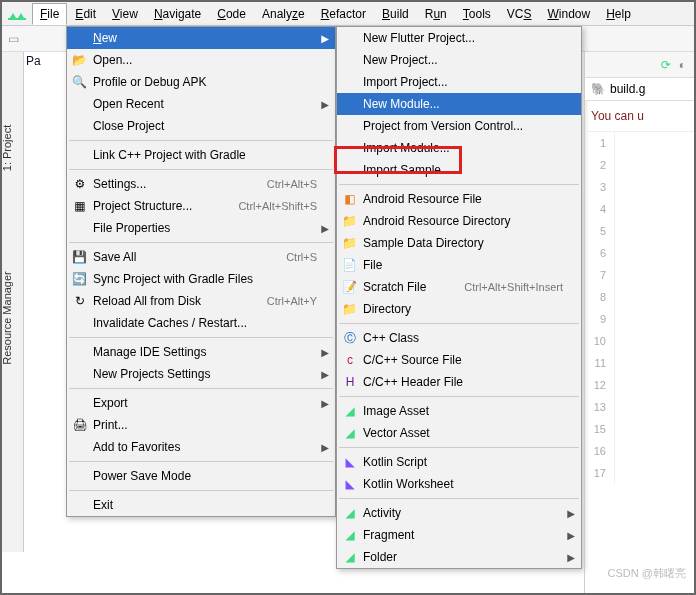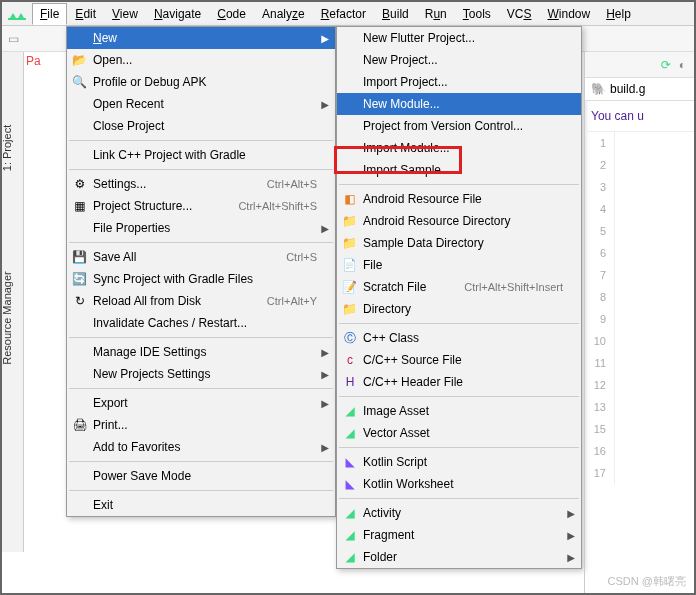--- a/index.html
+++ b/index.html
@@ -5,40 +5,40 @@
   * { margin: 0; padding: 0; box-sizing: border-box; font-family: "Segoe UI", Arial, sans-serif; font-size: 12px; }
   body { background: #fff; width: 696px; height: 595px; overflow: hidden; position: relative; border: 2px solid #666; }
   .menubar { height: 24px; background: #f2f2f2; display: flex; align-items: center; padding-left: 30px; border-bottom: 1px solid #ccc; }
   .logo { position: absolute; left: 6px; top: 4px; width: 18px; height: 14px; }
   .menubar span { padding: 4px 8px; cursor: default; }
   .menubar span u { text-decoration: underline; }
   .menubar span.active { background: #fff; border: 1px solid #aaa; border-bottom: 1px solid #fff; padding: 3px 7px; }
   .toolbar { height: 26px; background: #f6f6f6; border-bottom: 1px solid #ddd; display: flex; align-items: center; padding-left: 6px; gap: 10px; }
   .sidebar-left { position: absolute; left: 0; top: 50px; width: 22px; height: 500px; background: #f2f2f2; border-right: 1px solid #ccc; }
   .sidebar-label { transform: rotate(-90deg); transform-origin: center; position: absolute; white-space: nowrap; font-size: 11px; color: #333; }
-  .pane-title { position: absolute; left: 24px; top: 52px; font-size: 12px; color: #ef4444; }
+  .pane-title { position: absolute; left: 24px; top: 52px; font-size: 12px; color: #0f172a; }
   .menu { position: absolute; background: #f2f2f2; border: 1px solid #999; box-shadow: 2px 2px 6px rgba(0,0,0,.25); }
   .file-menu { left: 64px; top: 24px; width: 270px; }
   .new-menu  { left: 334px; top: 24px; width: 246px; }
   .mi { display: flex; align-items: center; height: 22px; padding: 0 18px 0 26px; position: relative; cursor: default; }
   .mi.hl { background: #2f72c9; color: #fff; }
   .mi .ic { position: absolute; left: 5px; width: 16px; height: 16px; display: flex; align-items: center; justify-content: center; }
   .mi .sc { margin-left: auto; color: #777; font-size: 11px; text-align: right; }
   .mi .arrow { position: absolute; right: 6px; font-size: 10px; color: #555; }
   .mi.hl .arrow { color: #fff; }
   .sep { height: 1px; background: #ccc; margin: 3px 2px; }
   .redbox { position: absolute; left: 332px; top: 144px; width: 128px; height: 28px; border: 3px solid #e02020; pointer-events: none; z-index: 50; }
   .right-area { position: absolute; left: 582px; top: 50px; right: 0; bottom: 0; border-left: 1px solid #ccc; }
   .right-toolbar { height: 26px; background: #f6f6f6; border-bottom: 1px solid #ddd; display: flex; align-items: center; justify-content: flex-end; padding-right: 8px; gap: 8px; }
   .tab { display: flex; align-items: center; gap: 4px; padding: 4px 6px; background: #fff; border-bottom: 1px solid #ddd; font-size: 12px; }
-  .msg { padding: 8px 6px; font-size: 12px; color: #4c1d95; border-bottom: 1px solid #eee; }
+  .msg { padding: 8px 6px; font-size: 12px; color: #7f1d1d; border-bottom: 1px solid #eee; }
   .grow { display: flex; }
   .grow .ln { width: 30px; text-align: right; padding-right: 8px; color: #aaa; font-size: 11px; line-height: 22px; border-right: 1px solid #eee; }
   .grow .cc { flex: 1; line-height: 22px; font-family: Consolas, monospace; color: #555; padding-left: 6px; }
-  .wm { position: absolute; right: 8px; bottom: 4px; color: #bbb; font-size: 11px; }
+  .wm { position: absolute; right: 8px; bottom: 12px; color: #bbb; font-size: 11px; }
   svg { display: block; }
 </style>
 </head>
 <body>
 
 <div class="logo">
   <svg viewBox="0 0 18 14">
       <path d="M2 12 L5 7 L8 12 Z" fill="#3ddc84"></path>
       <path d="M10 12 L13 7 L16 12 Z" fill="#3ddc84"></path>
       <rect x="0" y="12" width="18" height="2" fill="#3ddc84"></rect>

